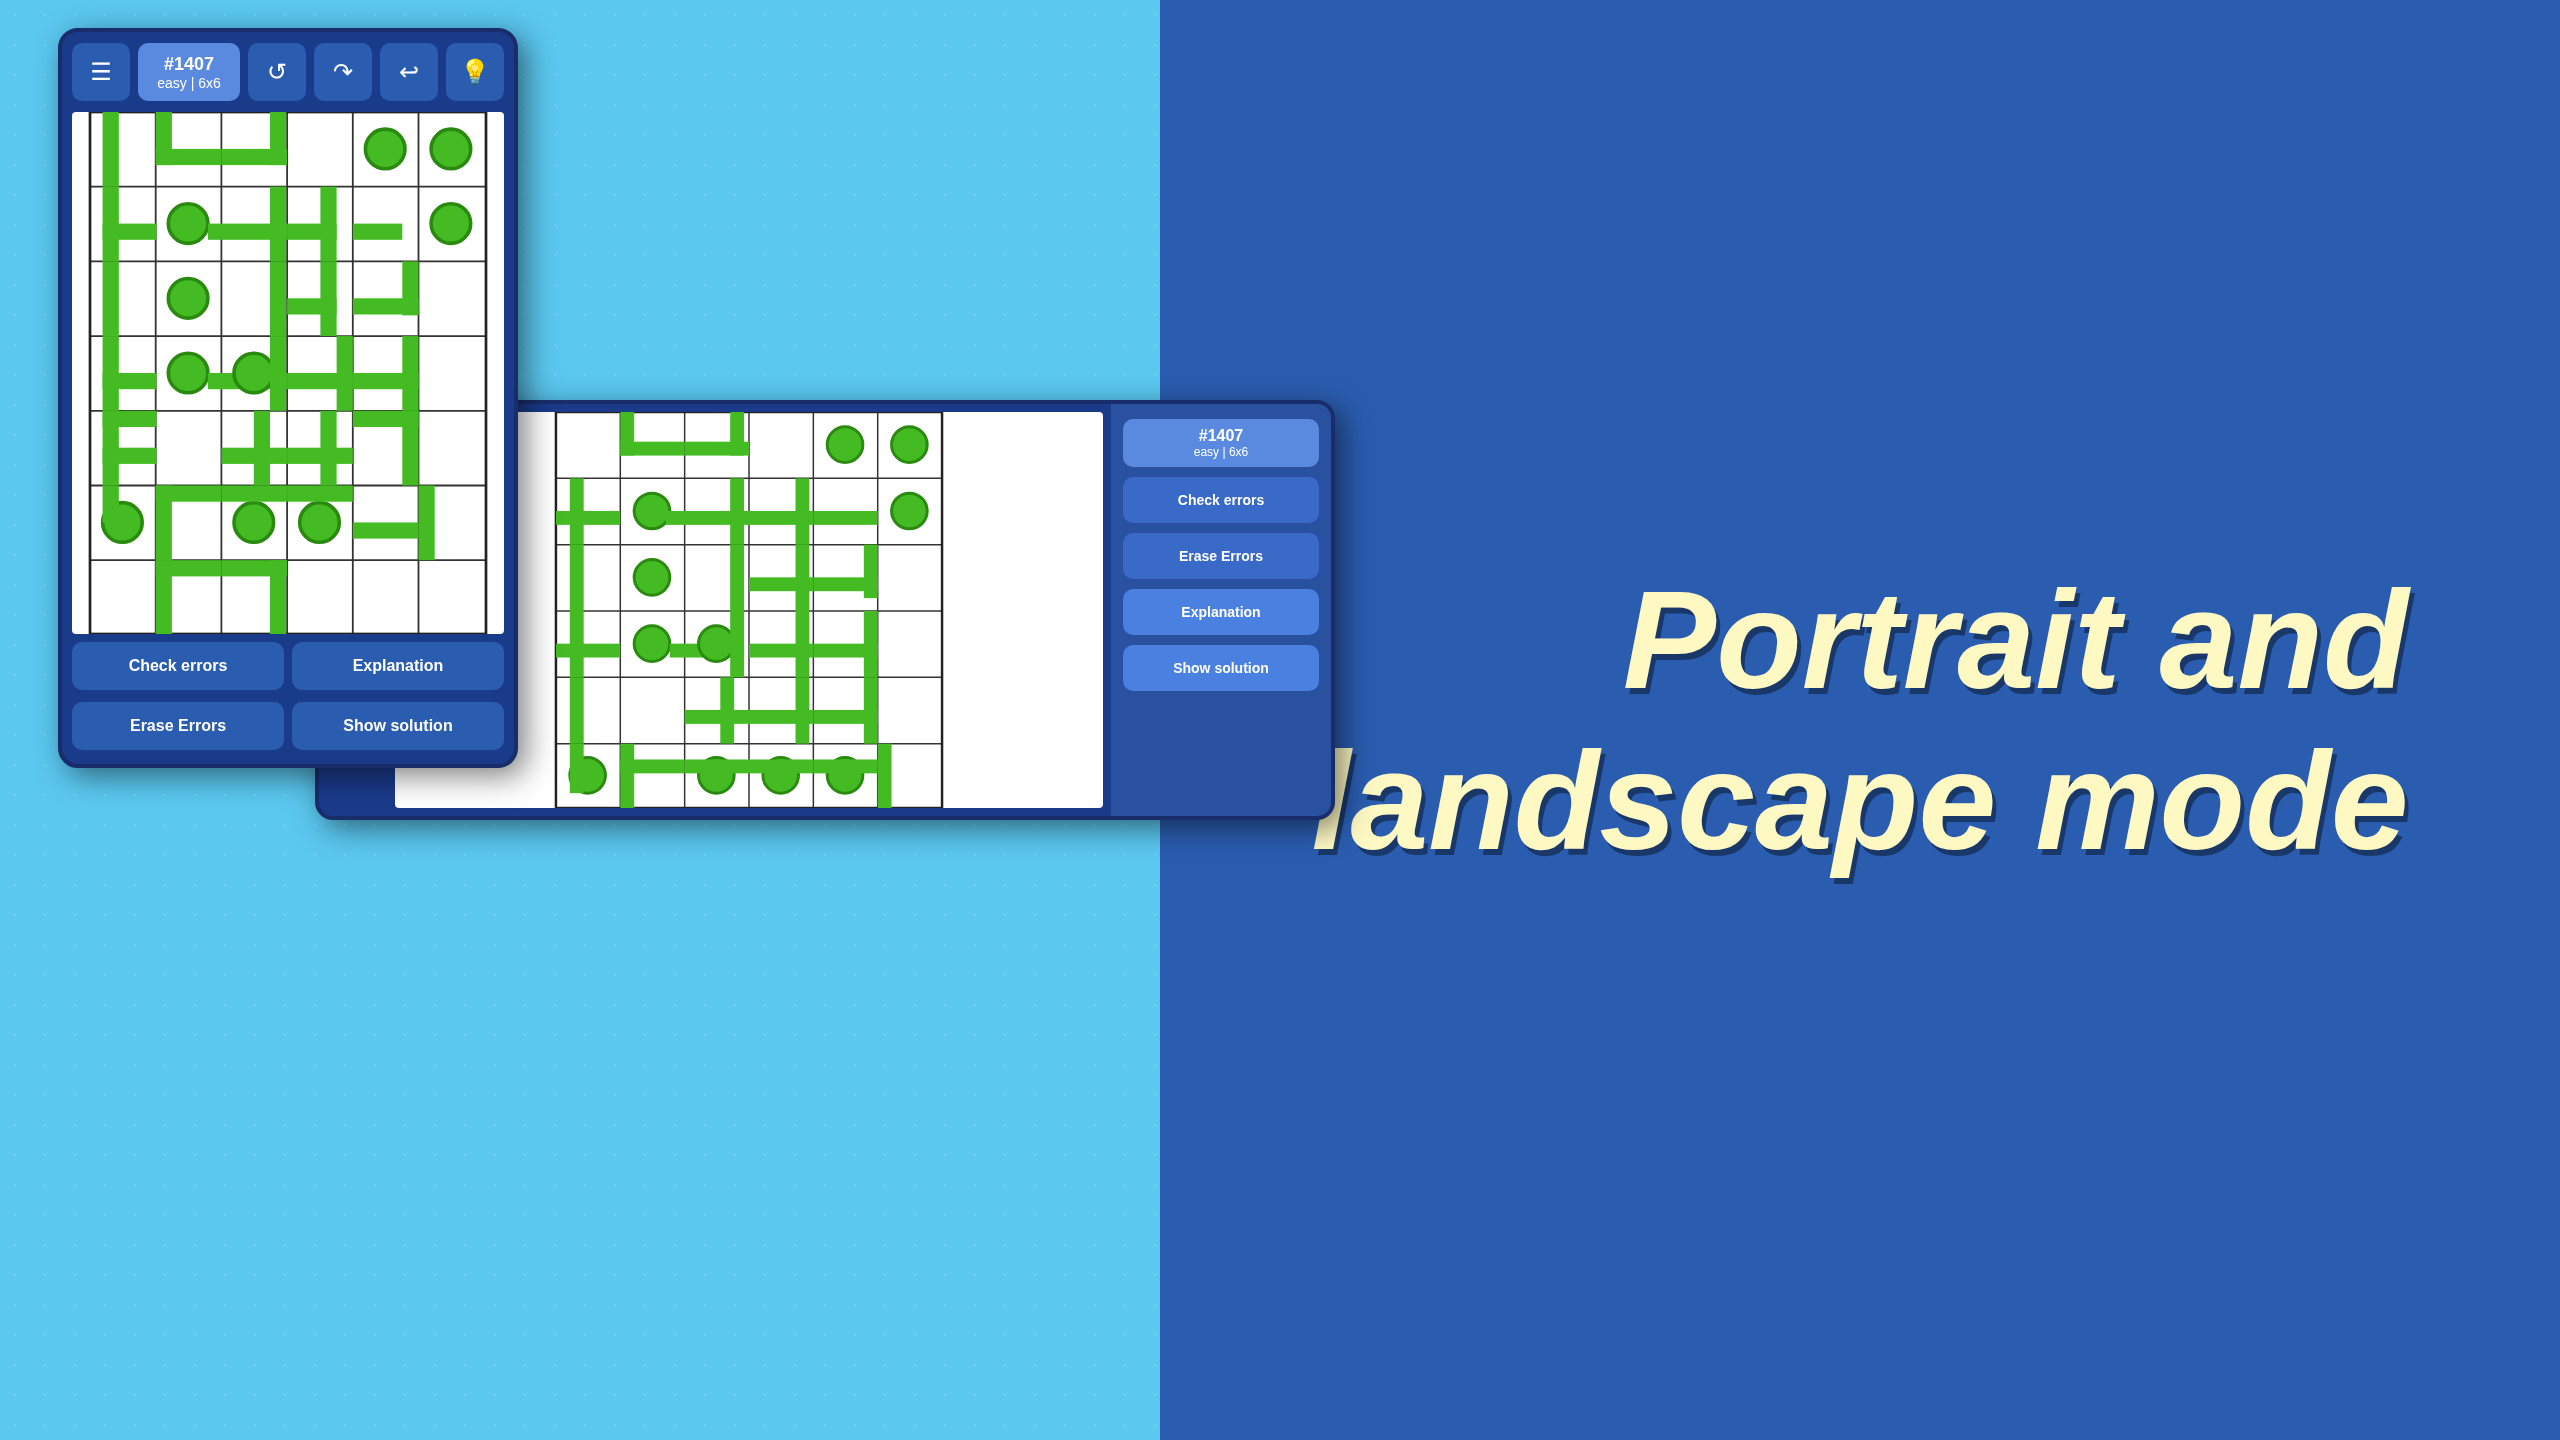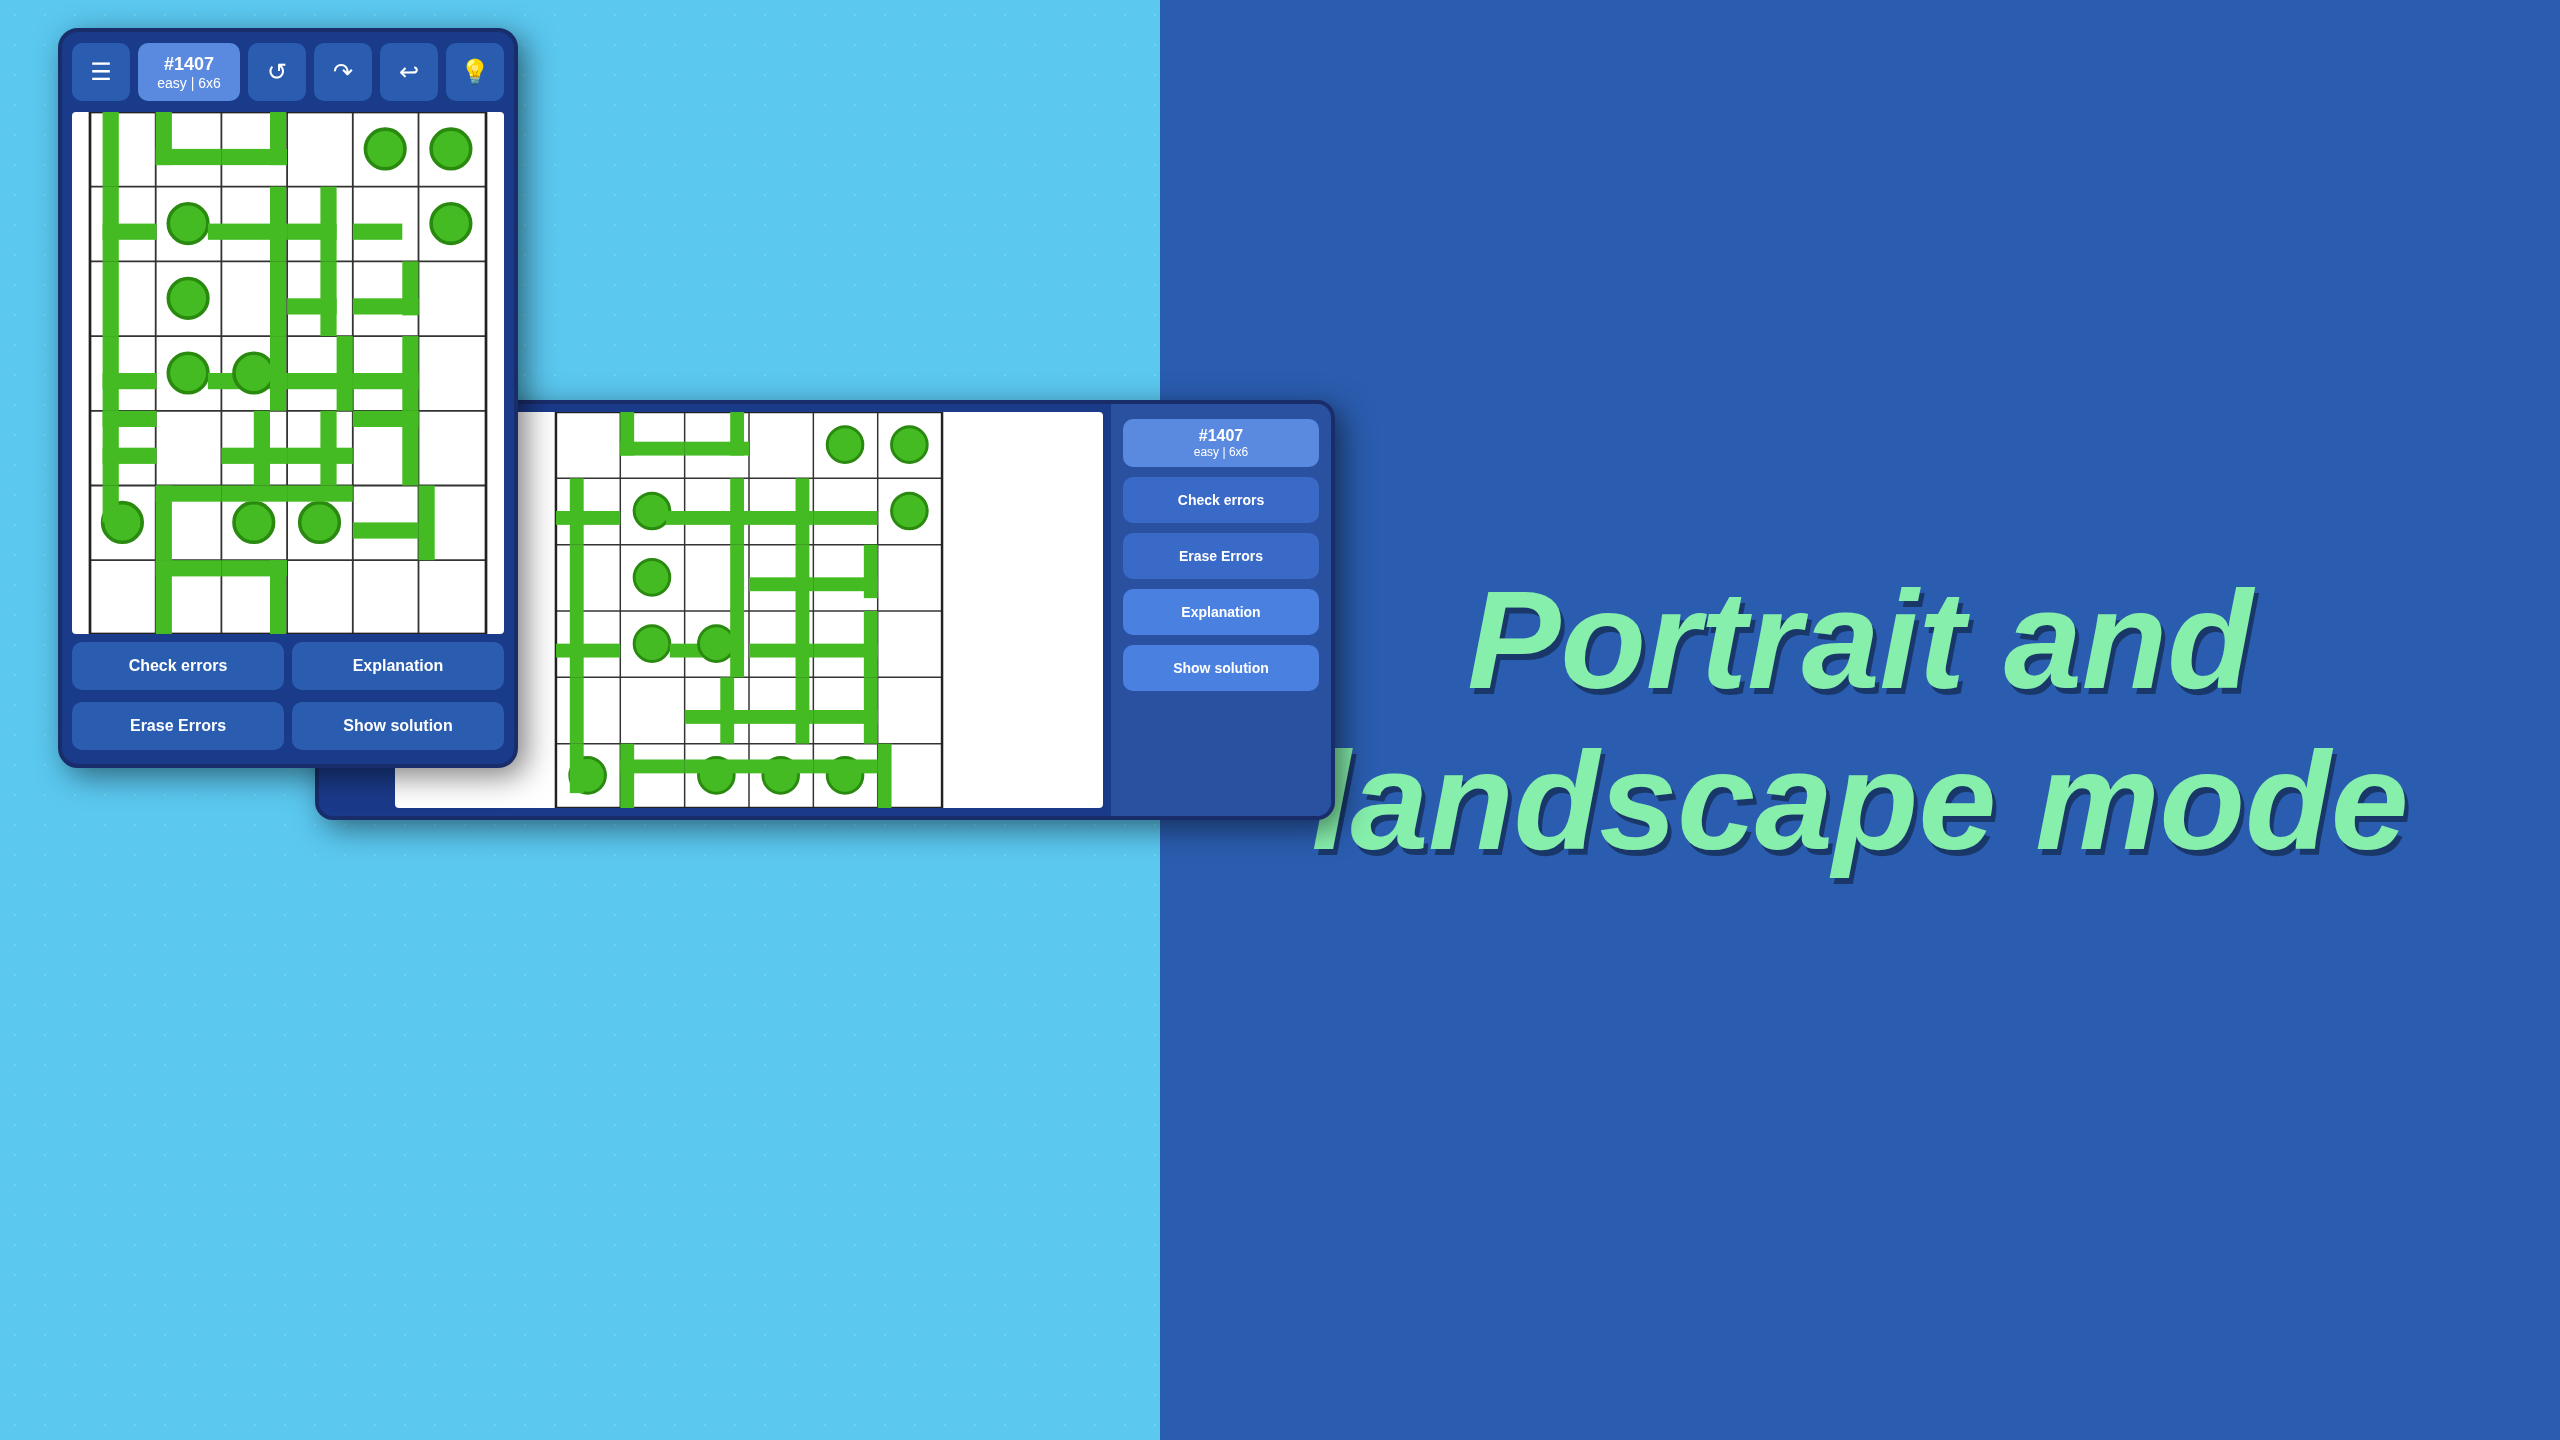--- a/index.html
+++ b/index.html
@@ -39,24 +39,24 @@
 
     .right-panel-inner {
       width: 100%;
       height: 100%;
       display: flex;
       align-items: center;
       justify-content: center;
     }
 
     .title-text {
-      color: #86efac;
+      color: #fef9c3;
       font-size: 140px;
       font-weight: 900;
-      text-align: center;
+      text-align: right;
       line-height: 1.15;
       text-shadow: 4px 6px 0px rgba(0,0,0,0.4);
       font-style: italic;
       padding: 0 80px;
     }
 
     
     .portrait-device {
       position: absolute;
       left: 58px;

